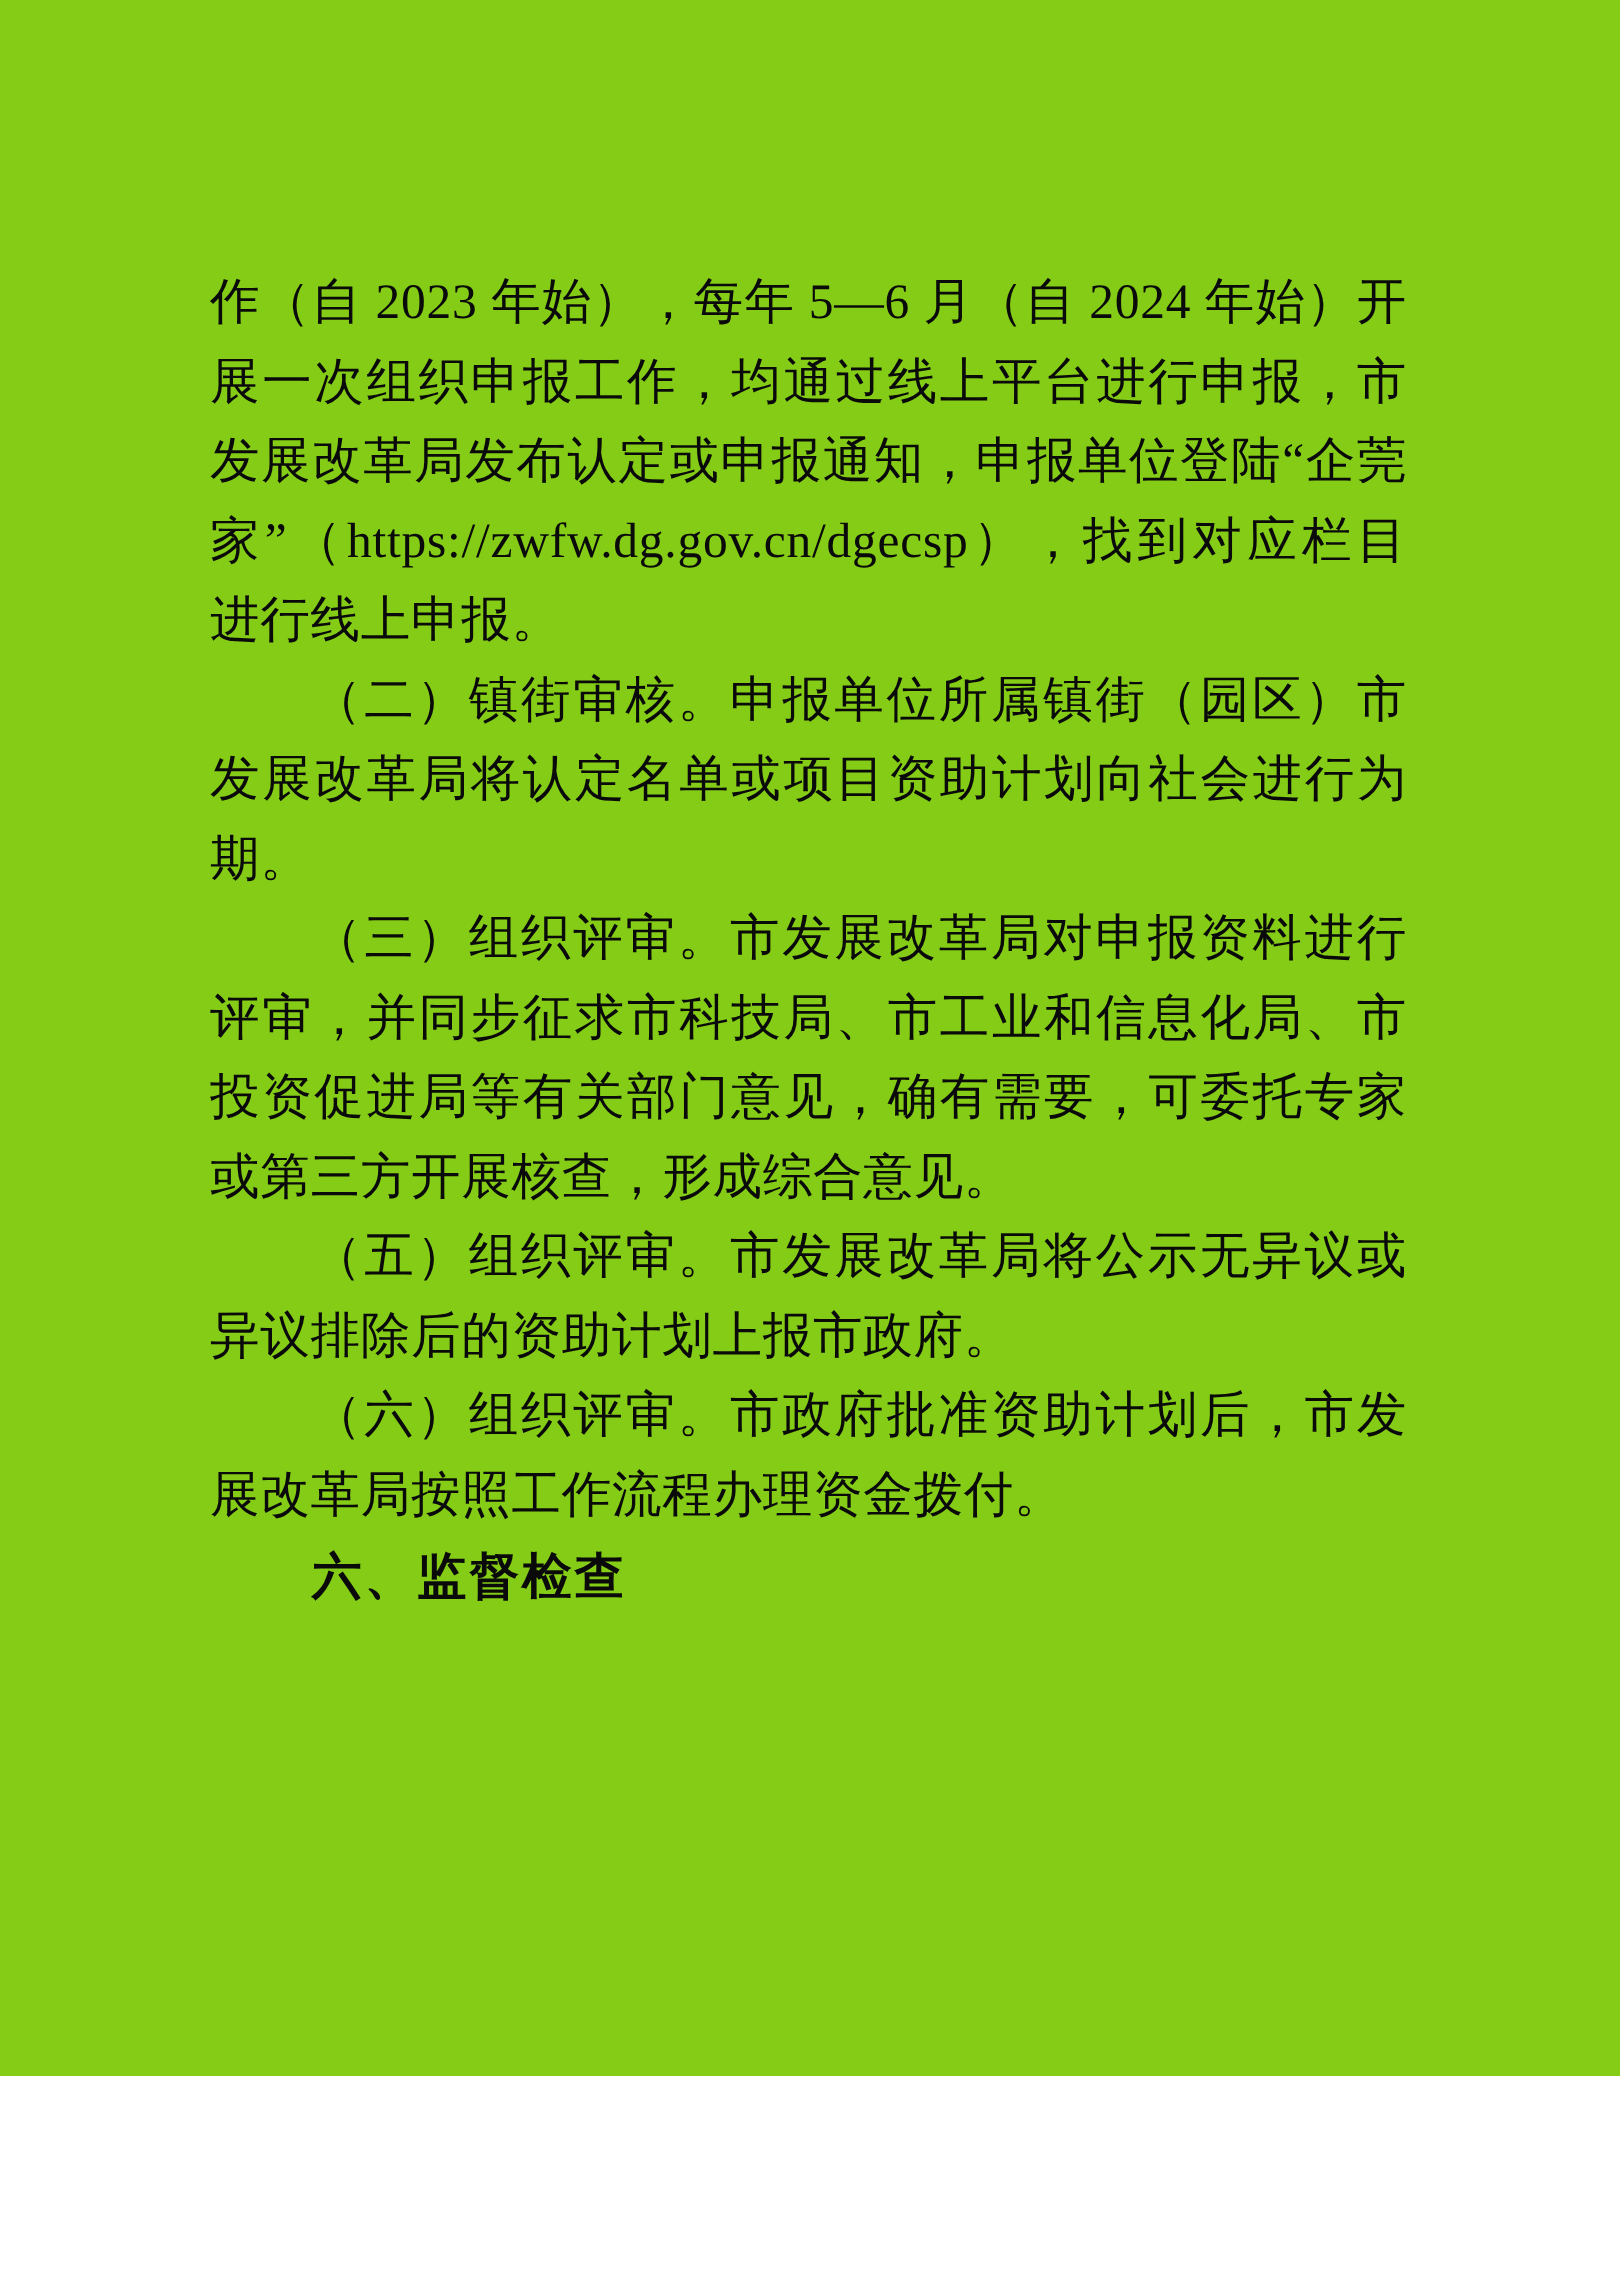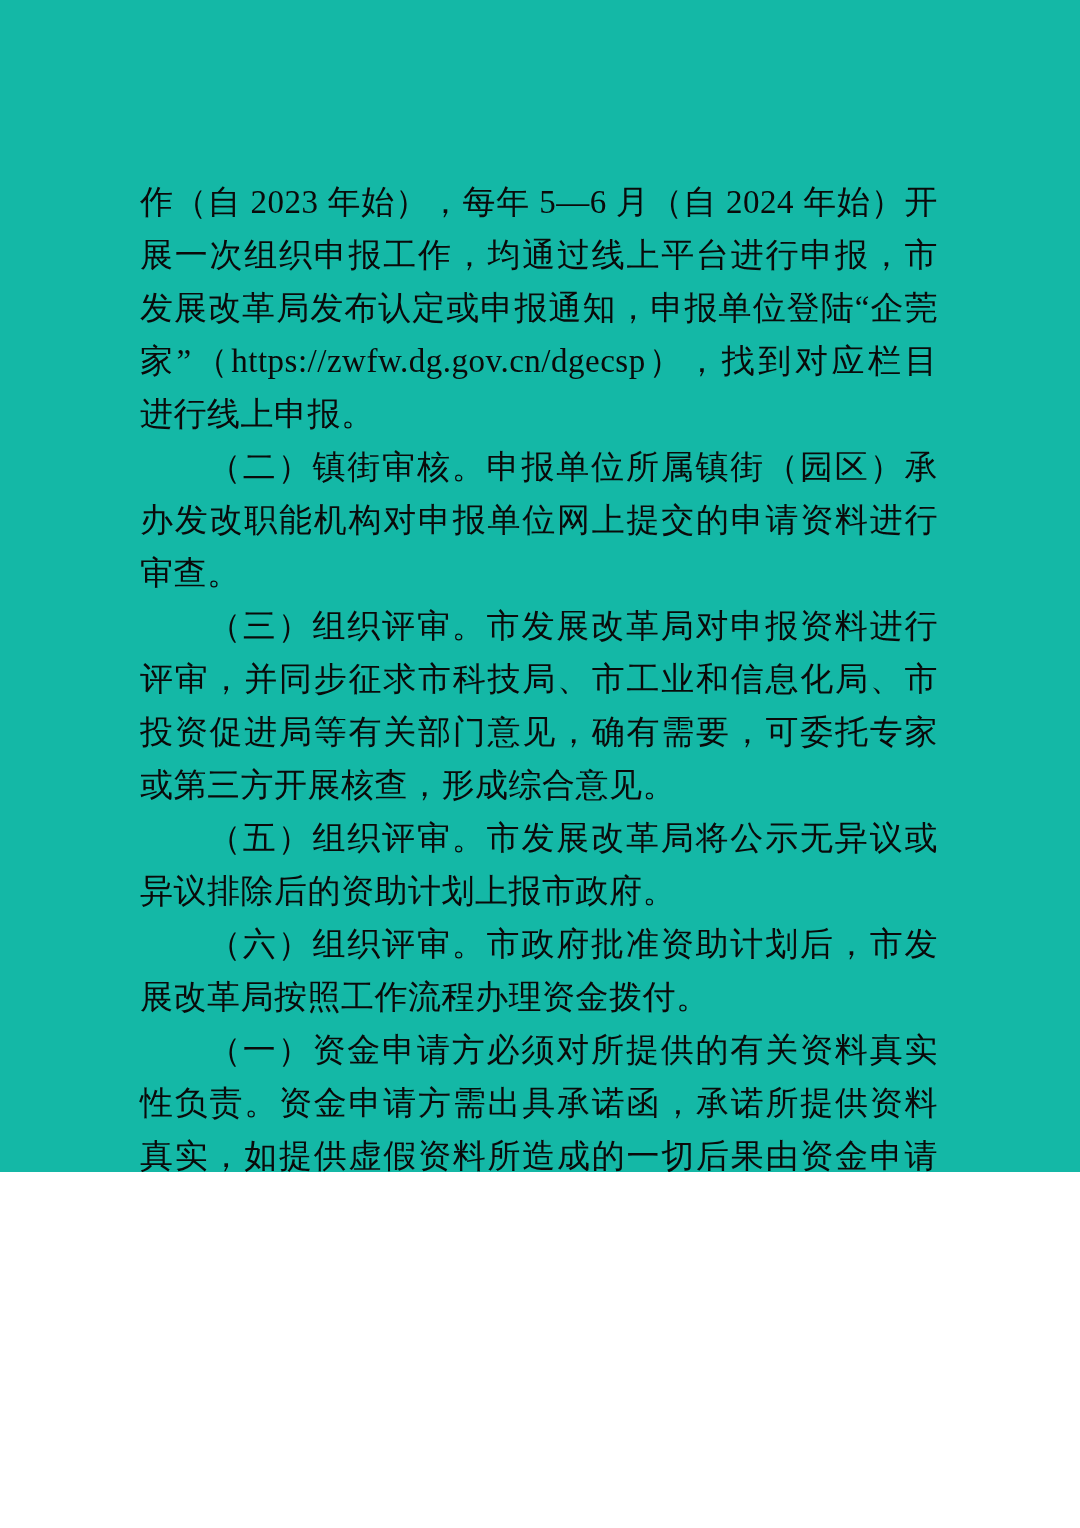--- a/index.html
+++ b/index.html
@@ -3,22 +3,22 @@
 <meta charset="utf-8">
 <style>
   html, body {
     margin: 0;
     padding: 0;
     background: #ffffff;
   }
   .page {
     position: relative;
     width: 1080px;
-    height: 1172px;
-    background: #14b8a6;
+    height: 1384px;
+    background: #84cc16;
     color: #000000;
     font-family: "Liberation Serif", "DejaVu Serif", serif;
     overflow: hidden;
   }
   .body-text {
     position: absolute;
     left: 140px;
     top: 176px;
     width: 798px;
   }
@@ -50,22 +50,22 @@
     color: #0a0a0a;
     letter-spacing: 1px;
   }
 </style>
 </head>
 <body>
 
 <div class="page">
   <div class="body-text">
       <p class="para">作（自 2023 年始），每年 5—6 月（自 2024 年始）开展一次组织申报工作，均通过线上平台进行申报，市发展改革局发布认定或申报通知，申报单位登陆“企莞家”（https://zwfw.dg.gov.cn/dgecsp），找到对应栏目进行线上申报。</p>
-      <p class="para indent">（二）镇街审核。申报单位所属镇街（园区）承办发改职能机构对申报单位网上提交的申请资料进行审查。</p>
+      <p class="para indent">（二）镇街审核。申报单位所属镇街（园区）市发展改革局将认定名单或项目资助计划向社会进行为期。</p>
       <p class="para indent">（三）组织评审。市发展改革局对申报资料进行评审，并同步征求市科技局、市工业和信息化局、市投资促进局等有关部门意见，确有需要，可委托专家或第三方开展核查，形成综合意见。</p>
       <p class="para indent">（五）组织评审。市发展改革局将公示无异议或异议排除后的资助计划上报市政府。</p>
       <p class="para indent">（六）组织评审。市政府批准资助计划后，市发展改革局按照工作流程办理资金拨付。</p>
-      <p class="para indent">（一）资金申请方必须对所提供的有关资料真实性负责。资金申请方需出具承诺函，承诺所提供资料真实，如提供虚假资料所造成的一切后果由资金申请方负责。市发</p>
+      <p class="para indent heading">六、监督检查</p>
     </div>
   <div class="footer">
     <span>— 4 —</span>
   </div>
 </div>
 
 </body></html>

